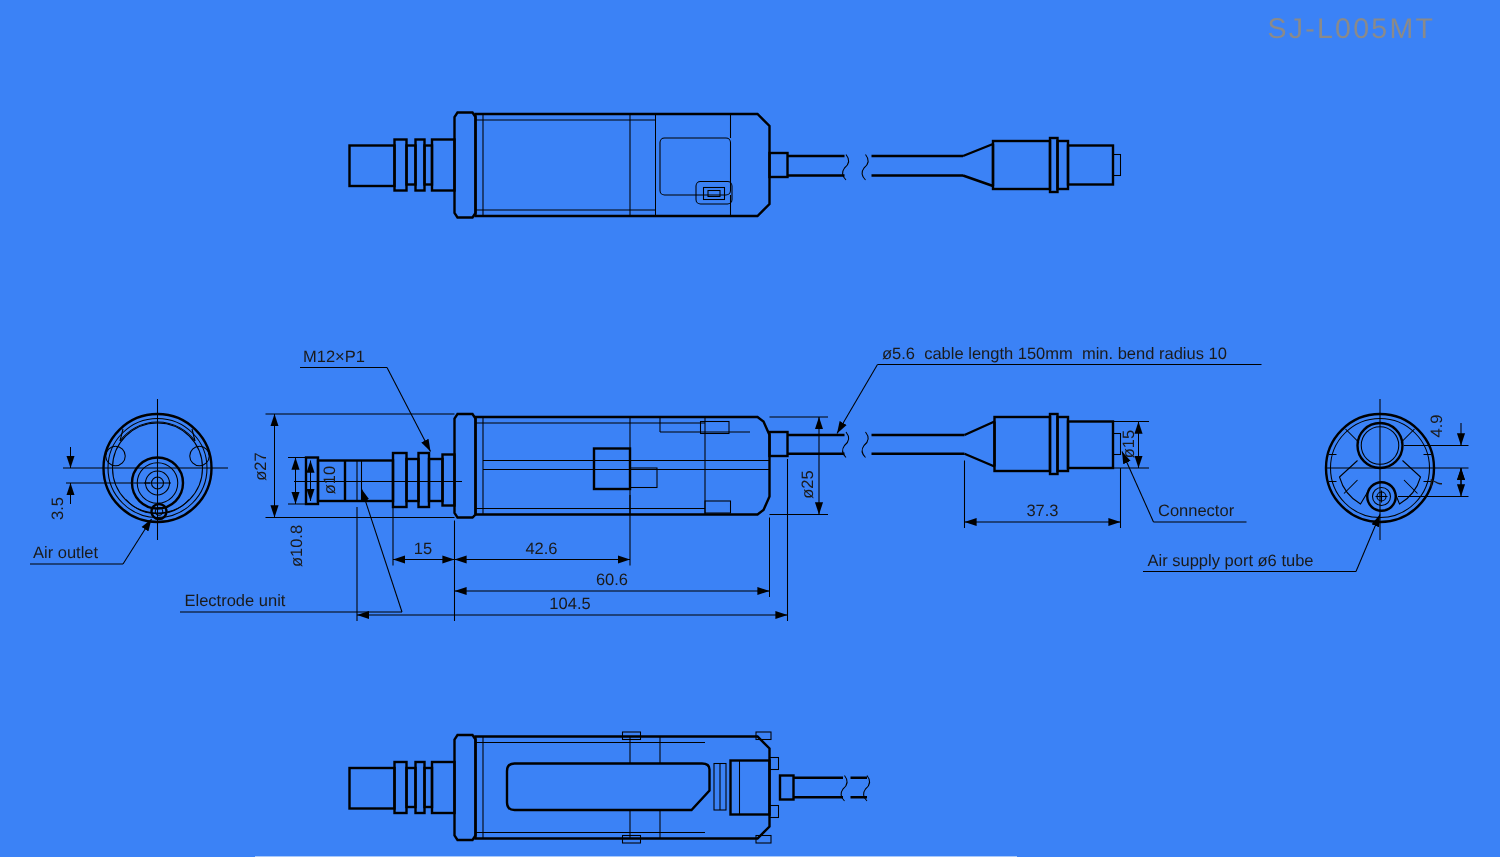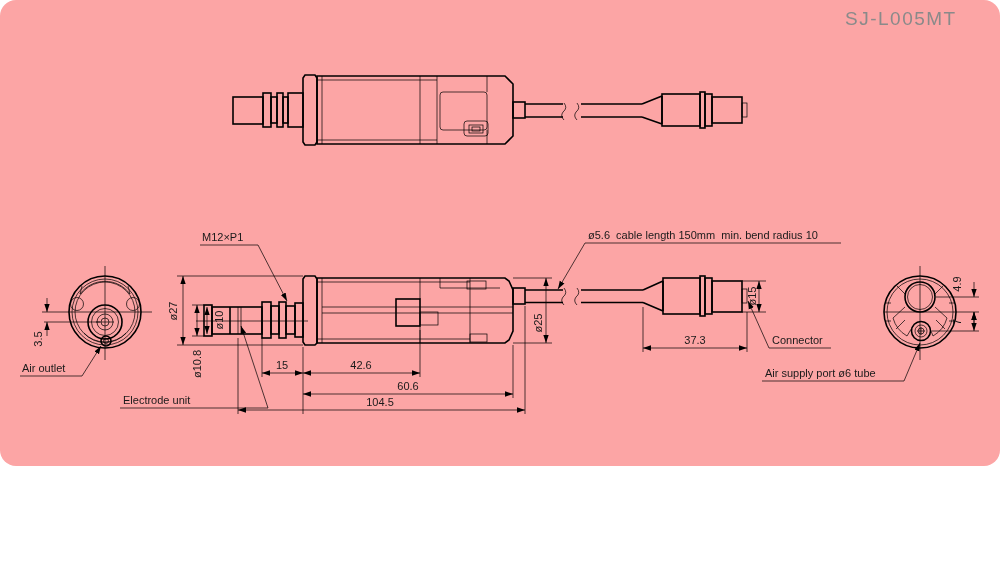--- a/index.html
+++ b/index.html
@@ -1,16 +1,16 @@
 <!DOCTYPE html>
 <html><head>
 <meta charset="utf-8">
 <style>
   html,body{margin:0;padding:0;background:#ffffff;}
-  #canvas{position:relative;width:1000px;height:466px;background:#fca5a5;overflow:hidden;border-radius:16px;}
+  #canvas{position:relative;width:1000px;height:571px;background:#3b82f6;overflow:hidden;}
   svg{display:block;}
   svg text{white-space:pre;font-family:"Liberation Sans",sans-serif;fill:#1a1a1a;}
   .tk{stroke:#000;stroke-width:1.6;fill:none;stroke-linejoin:miter;}
   .tn{stroke:#000;stroke-width:0.7;fill:none;}
   .dm{stroke:#000;stroke-width:0.7;fill:none;}
   .ann{font-size:11px;}
   .ttl{font-size:19px;fill:#8a8a8a;letter-spacing:1.5px;}
 </style>
 </head>
 <body>

